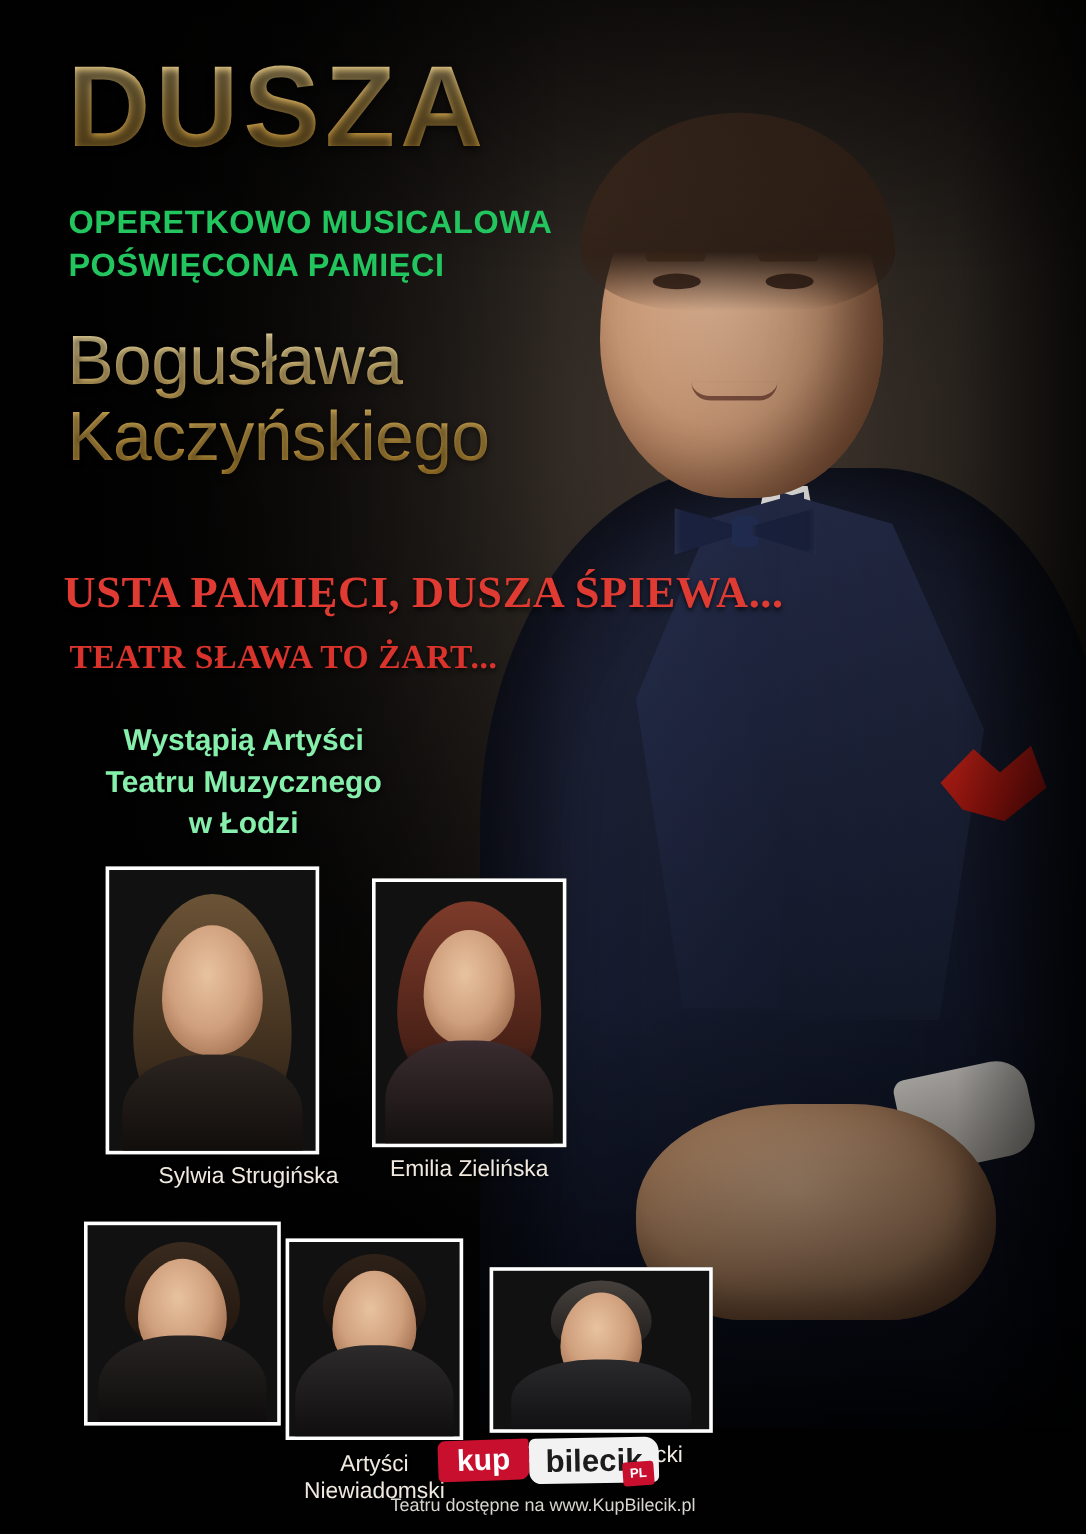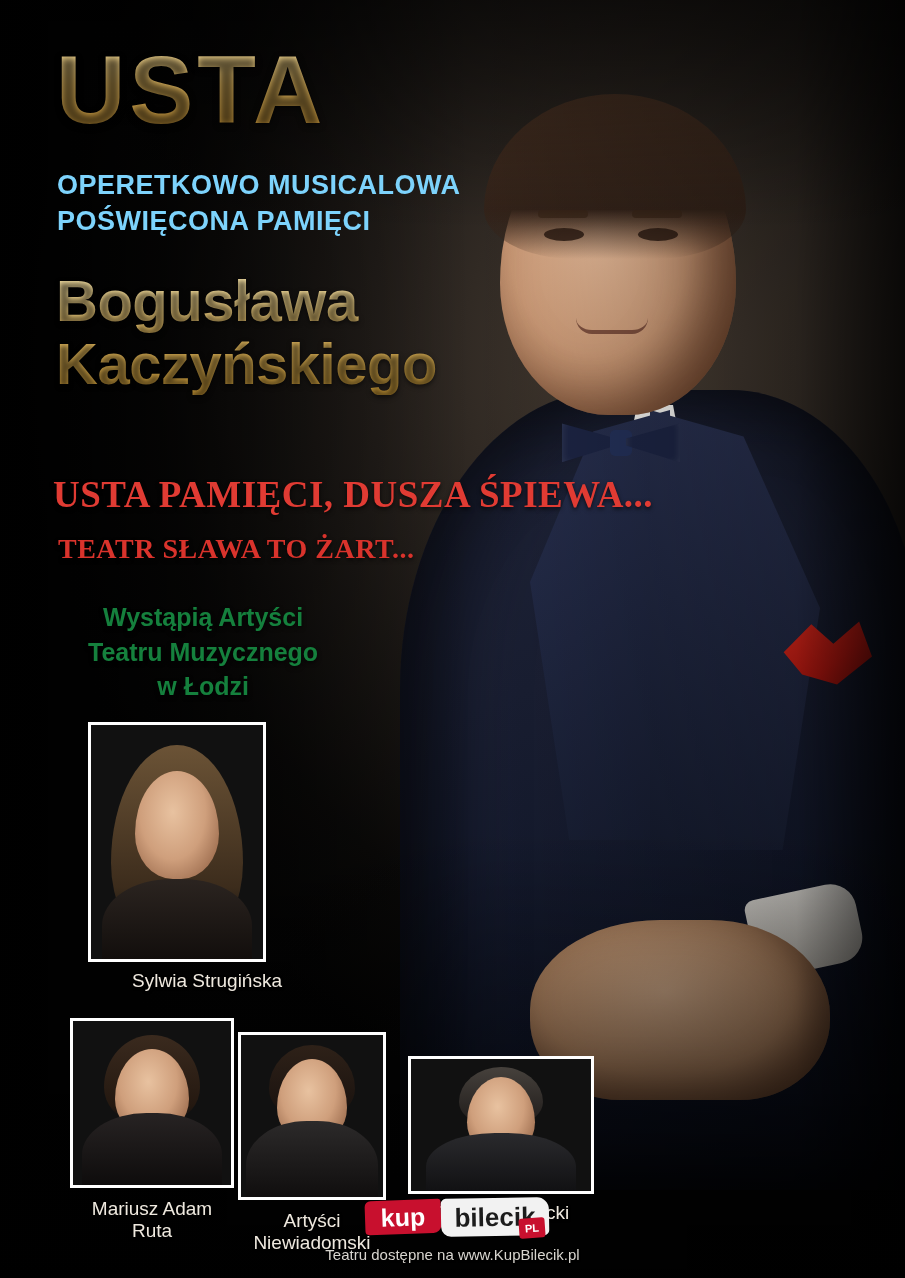--- a/index.html
+++ b/index.html
@@ -211,30 +211,30 @@
     text-shadow: 0 2px 6px rgba(0,0,0,0.6);
   }
   .sub1 {
     position: absolute;
     left: 57px;
     top: 168px;
     font-size: 27px;
     font-weight: 700;
     letter-spacing: .5px;
     line-height: 1.32;
-    color: #7dd3fc;
+    color: #22c55e;
     text-transform: uppercase;
     max-width: 420px;
   }
   .honoree {
     position: absolute;
     left: 56px;
     top: 270px;
     font-size: 58px;
-    font-weight: 700;
+    font-weight: 400;
     line-height: 1.08;
     letter-spacing: -0.5px;
     background: linear-gradient(180deg, #f7e6ae 0%, #dcb661 48%, #b98c31 100%);
     -webkit-background-clip: text;
     background-clip: text;
     -webkit-text-fill-color: transparent;
     text-shadow: 0 2px 5px rgba(0,0,0,0.55);
   }
   .tag1 {
     position: absolute;
@@ -258,21 +258,21 @@
     color: #d9332c;
     text-shadow: 0 2px 4px rgba(0,0,0,0.7);
   }
   .performers {
     position: absolute;
     left: 88px;
     top: 600px;
     font-size: 25px;
     font-weight: 700;
     line-height: 1.38;
-    color: #15803d;
+    color: #86efac;
     text-align: center;
     text-shadow: 0 2px 4px rgba(0,0,0,0.7);
   }
 
   
   .artist {
     position: absolute;
   }
   .artist .frame {
     position: relative;
@@ -410,52 +410,60 @@
     <div class="eye l"></div>
     <div class="eye r"></div>
     <div class="mouth"></div>
     <div class="cuff"></div>
     <div class="hands"></div>
   </div>
 
   <div class="bg-vignette"></div>
 
 
-  <div class="gala">USTA</div>
+  <div class="gala">DUSZA</div>
   <div class="sub1" style="white-space:pre-line;">OPERETKOWO MUSICALOWA
 POŚWIĘCONA PAMIĘCI</div>
   <div class="honoree"><span>Bogusława</span><br><span>Kaczyńskiego</span></div>
   <div class="tag1">USTA PAMIĘCI, DUSZA ŚPIEWA...</div>
   <div class="tag2">TEATR SŁAWA TO ŻART...</div>
   <div class="performers" style="white-space:pre-line;">Wystąpią Artyści
 Teatru Muzycznego
 w Łodzi</div>
 
   <div class="artist" style="left:88px; top:722px;">
     <div class="frame face-bg-dark" style="width:178px; height:240px;">
       <div class="photo">
         <div class="mini-hair" style="top:20px; width:132px; height:190px; background:linear-gradient(180deg,#6b5336 0%, #3c2c1c 75%, rgba(40,30,20,0) 100%);"></div>
         <div class="mini-head" style="top:46px; width:84px; height:108px;"></div>
         <div class="mini-body" style="width:150px; height:80px; background:linear-gradient(180deg,#2b2420 0%, #120e0c 100%);"></div>
       </div>
     </div>
     <div class="name" style="top:248px;text-align:right;">Sylwia Strugińska</div>
   </div>
 
+  <div class="artist" style="left:310px; top:732px;">
+    <div class="frame face-bg-warm" style="width:162px; height:224px;">
+      <div class="photo">
+        <div class="mini-hair" style="top:16px; width:120px; height:150px; background:linear-gradient(180deg,#7d3b2a 0%, #4a2117 80%, rgba(60,30,20,0) 100%);"></div>
+        <div class="mini-head" style="top:40px; width:76px; height:96px;"></div>
+        <div class="mini-body" style="width:140px; height:86px; background:linear-gradient(180deg,#3a2c30 0%, #14100f 100%);"></div>
+      </div>
+    </div>
+    <div class="name" style="top:232px;">Emilia Zielińska</div>
+  </div>
 
   <div class="artist" style="left:70px; top:1018px;">
     <div class="frame face-bg-dark" style="width:164px; height:170px;">
       <div class="photo">
         <div class="mini-hair" style="top:14px; width:96px; height:84px; background:linear-gradient(180deg,#3a2a1e 0%, #241810 85%, rgba(35,25,15,0) 100%);"></div>
         <div class="mini-head" style="top:28px; width:74px; height:86px;"></div>
         <div class="mini-body" style="width:140px; height:72px; background:linear-gradient(180deg,#272323 0%, #0e0c0c 100%);"></div>
       </div>
     </div>
-    <div class="name" style="top:180px; width:170px;">Mariusz Adam
-Ruta</div>
   </div>
 
   <div class="artist" style="left:238px; top:1032px;">
     <div class="frame face-bg-dark" style="width:148px; height:168px;">
       <div class="photo">
         <div class="mini-hair" style="top:10px; width:86px; height:70px; background:linear-gradient(180deg,#2e2118 0%, #1c1410 85%, rgba(30,20,15,0) 100%);"></div>
         <div class="mini-head" style="top:24px; width:70px; height:84px;"></div>
         <div class="mini-body" style="width:132px; height:76px; background:linear-gradient(180deg,#2c2a2a 0%, #100e0e 100%);"></div>
       </div>
     </div>

